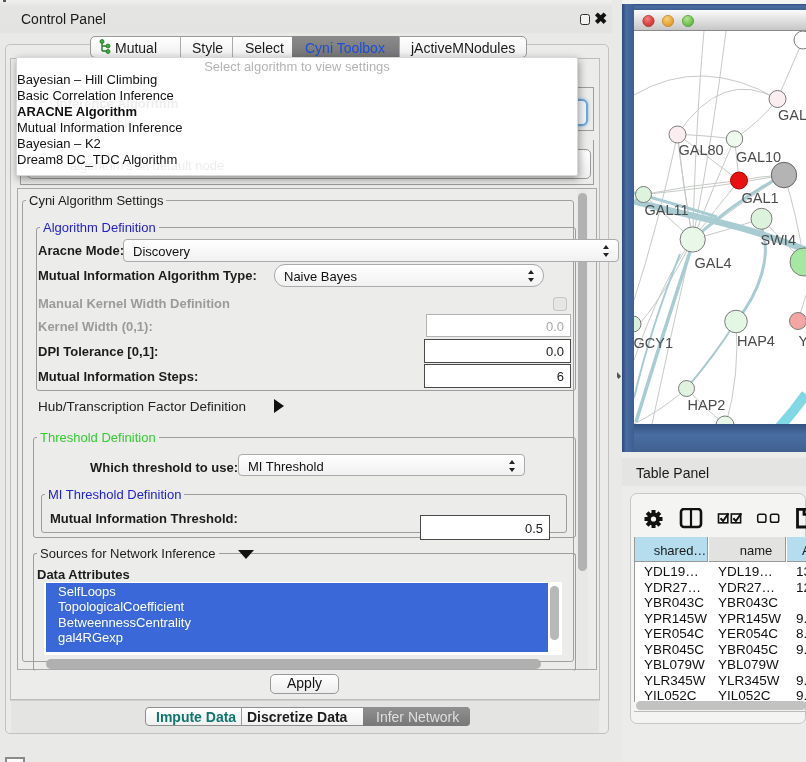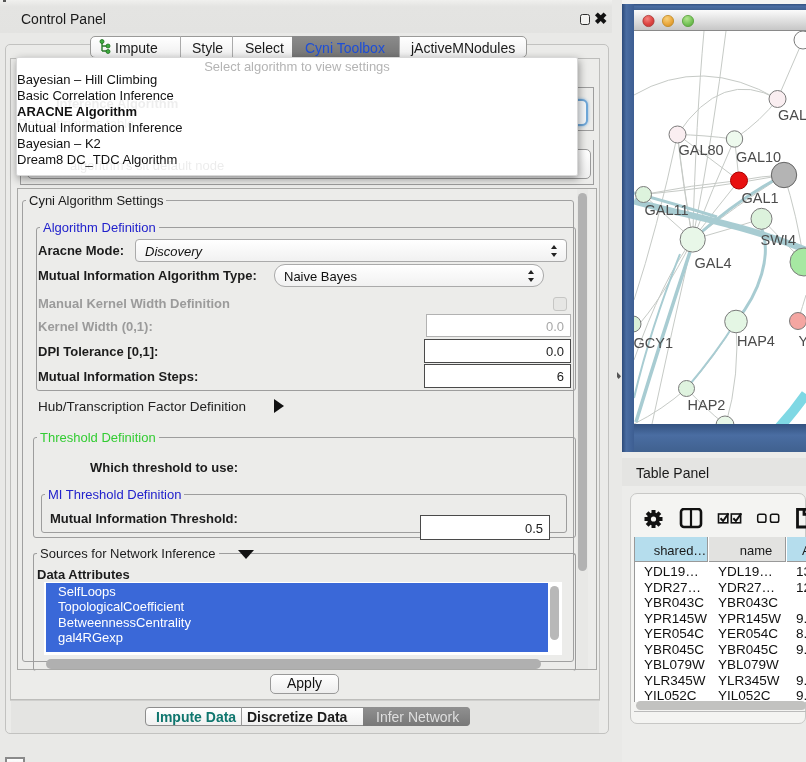--- a/index.html
+++ b/index.html
@@ -42,21 +42,21 @@
 <div class="abs" style="left:180px;top:36px;width:1px;height:22px;background:#aaa;"></div>
 <div class="abs" style="left:232px;top:36px;width:1px;height:22px;background:#aaa;"></div>
 <div class="abs" style="left:292px;top:36px;width:108px;height:22px;background:linear-gradient(#8b8b8b,#747474);"></div>
 <div class="abs" style="left:399px;top:36px;width:1px;height:22px;background:#aaa;"></div>
 <svg class="abs" style="left:99px;top:39px;" width="12" height="16" viewBox="0 0 12 16">
  <path d="M3,3 L3,12 M3,7 L8,7 M3,12 L8,12" stroke="#2a7a2a" stroke-width="1.4" fill="none"></path>
  <circle cx="3" cy="2.5" r="2" fill="#3fae3f" stroke="#1c6e1c" stroke-width="0.8"></circle>
  <circle cx="9" cy="7" r="2" fill="#3fae3f" stroke="#1c6e1c" stroke-width="0.8"></circle>
  <circle cx="9" cy="12.5" r="2" fill="#3fae3f" stroke="#1c6e1c" stroke-width="0.8"></circle>
 </svg>
-<div class="abs" style="left:115px;top:40px;font-size:14px;color:#1a1a1a;">Impute</div>
+<div class="abs" style="left:115px;top:40px;font-size:14px;color:#1a1a1a;">Mutual</div>
 <div class="abs" style="left:192px;top:40px;font-size:14px;color:#1a1a1a;">Style</div>
 <div class="abs" style="left:245px;top:40px;font-size:14px;color:#1a1a1a;">Select</div>
 <div class="abs" style="left:305px;top:40px;font-size:14px;color:#1d4ed8;">Cyni Toolbox</div>
 <div class="abs" style="left:411px;top:40px;font-size:14px;color:#1a1a1a;">jActiveMNodules</div>
 
 <div class="abs" style="left:20px;top:87px;width:574px;height:44px;border:1px solid #9d9d9d;"></div>
 <div class="abs" style="left:90px;top:99px;width:498px;height:27px;border:2px solid #6ea7d8;border-radius:6px;box-shadow:0 0 3px #7fb3e0;background:#f4f8fb;"></div>
 <div class="abs" style="left:20px;top:140px;width:574px;height:45px;border:1px solid #9d9d9d;border-top:none;"></div>
 <div class="abs" style="left:27px;top:149px;width:564px;height:30px;border:1px solid #999;border-radius:5px;background:linear-gradient(#fff,#efefef);"></div>
 
@@ -79,21 +79,21 @@
 <div class="abs" style="left:577px;top:189px;width:11px;height:480px;background:#e8e8e6;"></div>
 <div class="abs" style="left:578px;top:193px;width:9px;height:378px;background:#b2b2b2;border-radius:5px;"></div>
 
 <div class="fieldset" style="left:22px;top:200px;width:552px;height:462px;border-color:#a0a0a0;"></div>
 <div class="flabel" style="left:26px;top:193px;color:#1c1c1c;">Cyni Algorithm Settings</div>
 
 <div class="fieldset" style="left:36px;top:227px;width:540px;height:164px;"></div>
 <div class="flabel" style="left:40px;top:220px;color:#2222cc;">Algorithm Definition</div>
 
 <div class="abs lbl" style="left:38px;top:243px;">Aracne Mode:</div>
-<div class="combo" style="left:135px;top:239px;width:432px;height:23px;font-style:italic;">
+<div class="combo" style="left:123px;top:239px;width:496px;height:23px;">
       <span class="ctext">Discovery</span>
       <span class="stepper"></span>
     </div>
 
 <div class="abs lbl" style="left:38px;top:268px;">Mutual Information Algorithm Type:</div>
 <div class="combo" style="left:274px;top:264px;width:270px;height:23px;border-radius:11px;">
       <span class="ctext">Naive Bayes</span>
       <span class="stepper"></span>
     </div>
 
@@ -109,20 +109,24 @@
 <div class="abs lbl" style="left:38px;top:369px;">Mutual Information Steps:</div>
 <div class="field" style="left:424px;top:364px;width:147px;height:24px;border:1px solid #4a4a4a;">6</div>
 
 <div class="abs" style="left:38px;top:399px;font-size:13.5px;color:#222;">Hub/Transcription Factor Definition</div>
 <div class="abs" style="left:274px;top:399px;width:0;height:0;border-top:7px solid transparent;border-bottom:7px solid transparent;border-left:10px solid #111;"></div>
 
 <div class="fieldset" style="left:33px;top:437px;width:543px;height:101px;"></div>
 <div class="flabel" style="left:37px;top:430px;color:#33cc33;">Threshold Definition</div>
 
 <div class="abs lbl" style="left:90px;top:460px;">Which threshold to use:</div>
+<div class="combo" style="left:238px;top:454px;width:287px;height:22px;">
+      <span class="ctext">MI Threshold</span>
+      <span class="stepper"></span>
+    </div>
 
 <div class="fieldset" style="left:41px;top:494px;width:526px;height:39px;"></div>
 <div class="flabel" style="left:45px;top:487px;color:#2222cc;">MI Threshold Definition</div>
 
 <div class="abs lbl" style="left:50px;top:511px;">Mutual Information Threshold:</div>
 <div class="field" style="left:420px;top:505px;width:130px;height:25px;border:1px solid #4a4a4a;padding-top:5px;margin-top:10px;">0.5</div>
 
 <div class="fieldset" style="left:33px;top:553px;width:543px;height:118px;border-bottom:none;"></div>
 <div class="flabel" style="left:37px;top:546px;color:#1c1c1c;">Sources for Network Inference</div>
 <div class="abs" style="left:238px;top:550px;width:0;height:0;border-left:8px solid transparent;border-right:8px solid transparent;border-top:9.5px solid #111;"></div>

